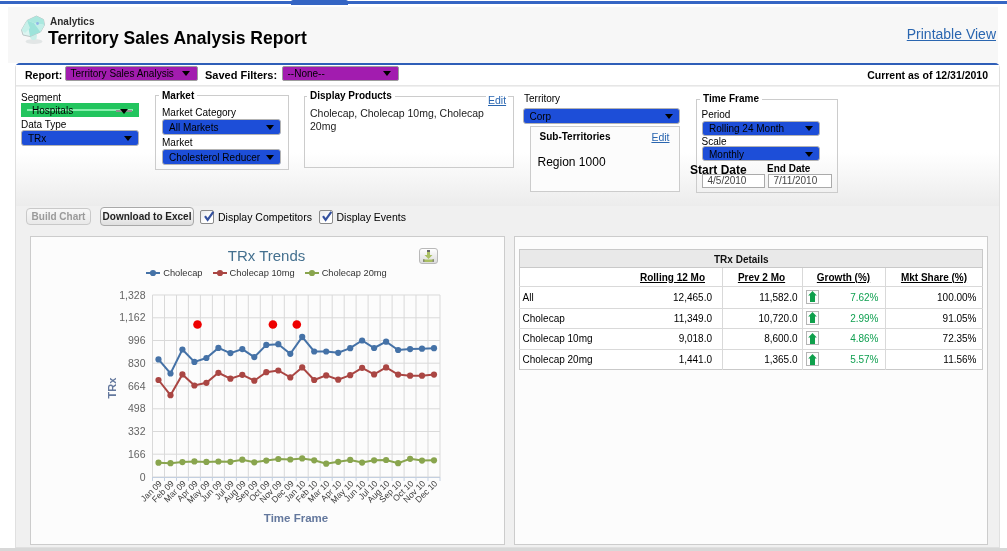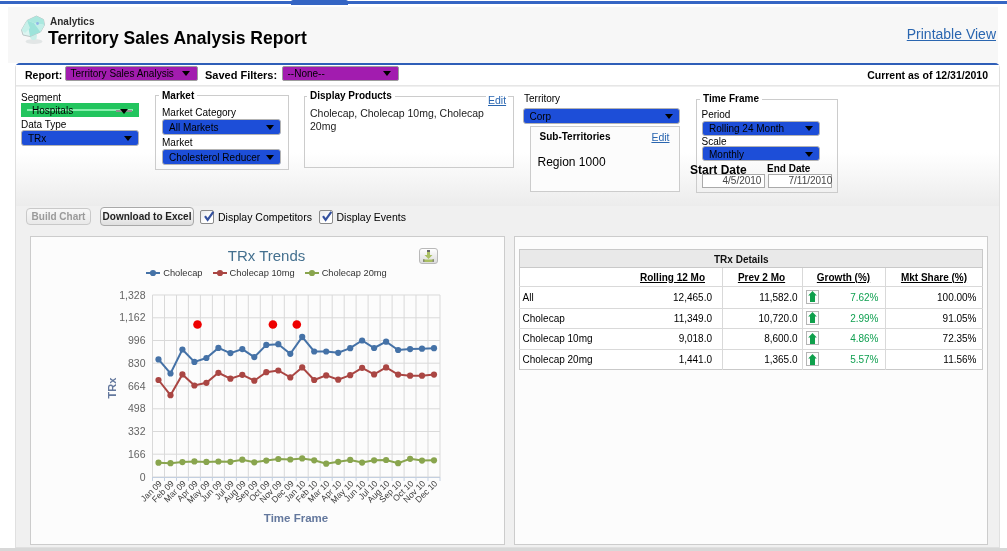--- a/index.html
+++ b/index.html
@@ -11,21 +11,21 @@
 .sel i { position:absolute; right:6px; top:50%; margin-top:-2px; width:0; height:0; border-left:4.5px solid transparent; border-right:4.5px solid transparent; border-top:5px solid #000; }
 .wsel { background:#a21caf; border:1px solid #9d9d9d; border-radius:2px; }
 .wsel span { position:absolute; left:5px; top:50%; transform:translateY(-50%); font-size:10px; color:#000; white-space:nowrap; }
 .wsel i { position:absolute; right:7px; top:50%; margin-top:-2px; width:0; height:0; border-left:4px solid transparent; border-right:4px solid transparent; border-top:5px solid #000; }
 .combo { background:#86efac; border:6px solid #22c55e; }
 .combo>.txt { position:absolute; left:5px; top:50%; transform:translateY(-50%); font-size:10px; }
 .combo .btn { position:absolute; right:1px; top:1px; bottom:1px; width:16px; background:linear-gradient(#f4f4f4,#cccccc); border:1px solid #8f8f8f; }
 .combo .btn:after { content:""; position:absolute; left:50%; top:50%; margin:-2px 0 0 -4px; border-left:4px solid transparent; border-right:4px solid transparent; border-top:5px solid #000; }
 .fbox { border:1px solid #ccc; }
 .blegend { font-weight:bold; font-size:10px; background:#fff; padding:0 3px; white-space:nowrap; }
-.datein { border:1px solid #aaa; background:#fff; font-size:10px; color:#444; padding-left:20px; }
+.datein { border:1px solid #aaa; background:#fff; font-size:10px; color:#444; padding-left:5px; }
 .cb { width:14px; height:14px; background:linear-gradient(135deg,#e8e8e8,#fff 60%); border:1.5px solid #8a8a8a; border-radius:2px; }
 .cb svg { position:absolute; left:0.5px; top:-1px; }
 .panel { border:1px solid #ccc; background:#fcfcfc; }
 .ttable { left:518.5px; top:248.5px; width:464.5px; height:121px; border:1px solid #c9c9c9; background:#fff; }
 .ttitle { left:518.5px; top:248.5px; width:464.5px; height:19.5px; background:#e9e9e9; border:1px solid #c9c9c9; text-align:center; font-size:10px; font-weight:bold; line-height:19px; color:#111; padding-right:19px; }
 .th { top:271.5px; text-align:center; font-size:10px; font-weight:bold; text-decoration:underline; color:#000; }
 .vline { top:268px; height:101.5px; width:1px; background:#d9d9d9; }
 .hline { left:519px; width:463.5px; height:1px; background:#d9d9d9; }
 .tx { position:absolute; transform:translateY(-50%); font-size:10px; color:#000; white-space:nowrap; }
 .grn { color:#10a051; }

